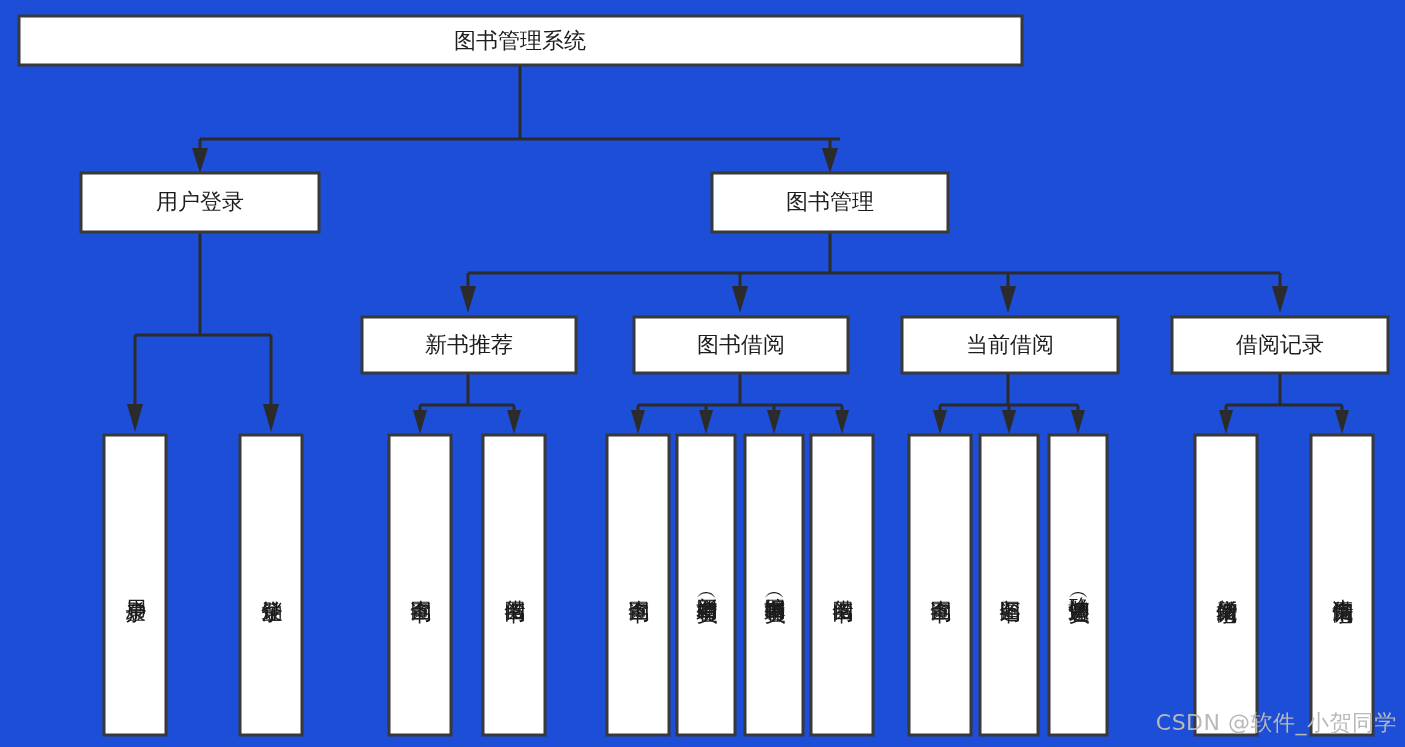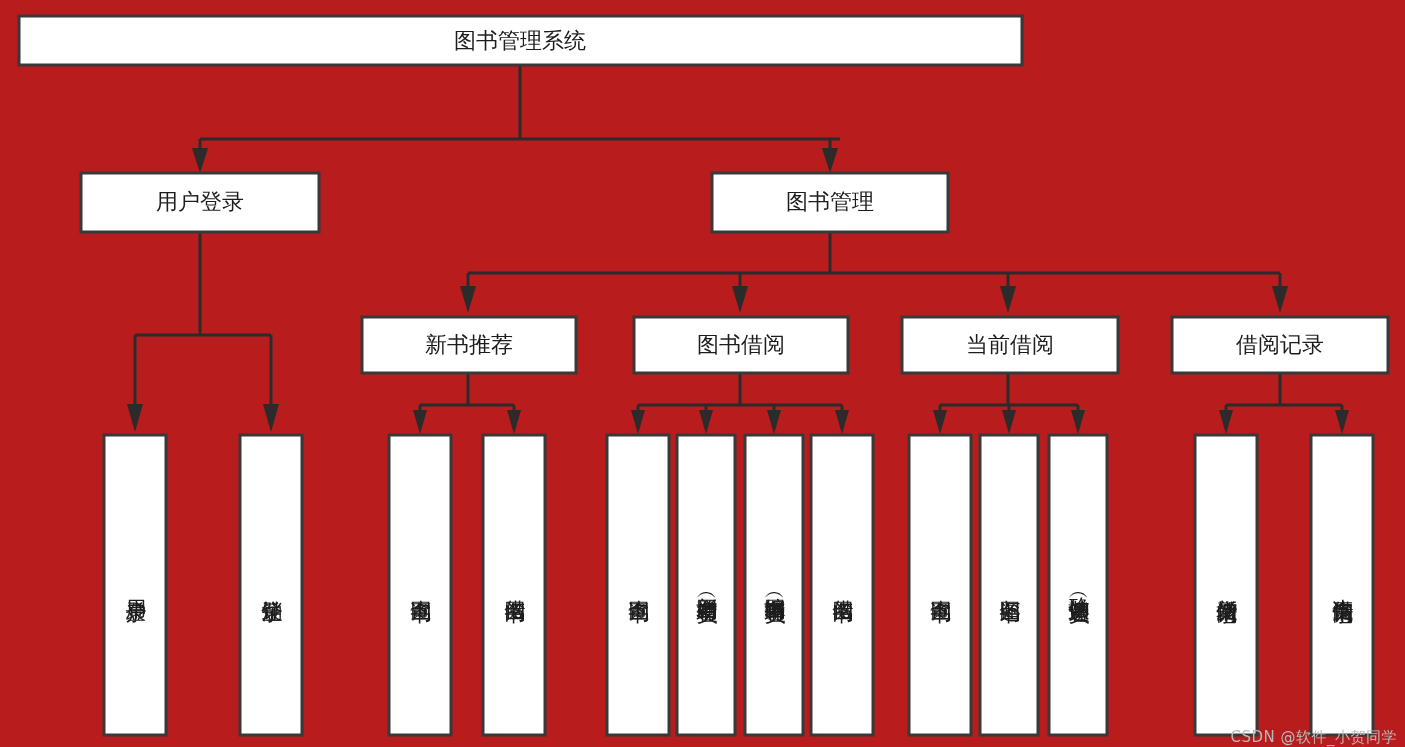--- a/index.html
+++ b/index.html
@@ -7,21 +7,21 @@
     padding: 0;
     background: #ffffff;
   }
   body {
     font-family: "DejaVu Sans", "Liberation Sans", sans-serif;
   }
   #diagram-root {
     position: relative;
     width: 1405px;
     height: 747px;
-    background: #b91c1c;
+    background: #1d4ed8;
     overflow: hidden;
   }
   svg.canvas {
     position: absolute;
     left: 0;
     top: 0;
     width: 1405px;
     height: 747px;
     display: block;
   }
@@ -50,23 +50,23 @@
   }
   .node-label.vertical {
     font-size: 21px;
     writing-mode: vertical-rl;
     text-orientation: upright;
     letter-spacing: 1px;
   }
   .watermark {
     position: absolute;
     right: 8px;
-    bottom: 0;
+    bottom: 9px;
     font-family: "DejaVu Sans", "Liberation Sans", sans-serif;
-    font-size: 15px;
+    font-size: 22px;
     color: #b9b9b9;
     white-space: nowrap;
     letter-spacing: 0.5px;
   }
 </style>
 </head>
 <body>
 
 <div id="diagram-root">
 

